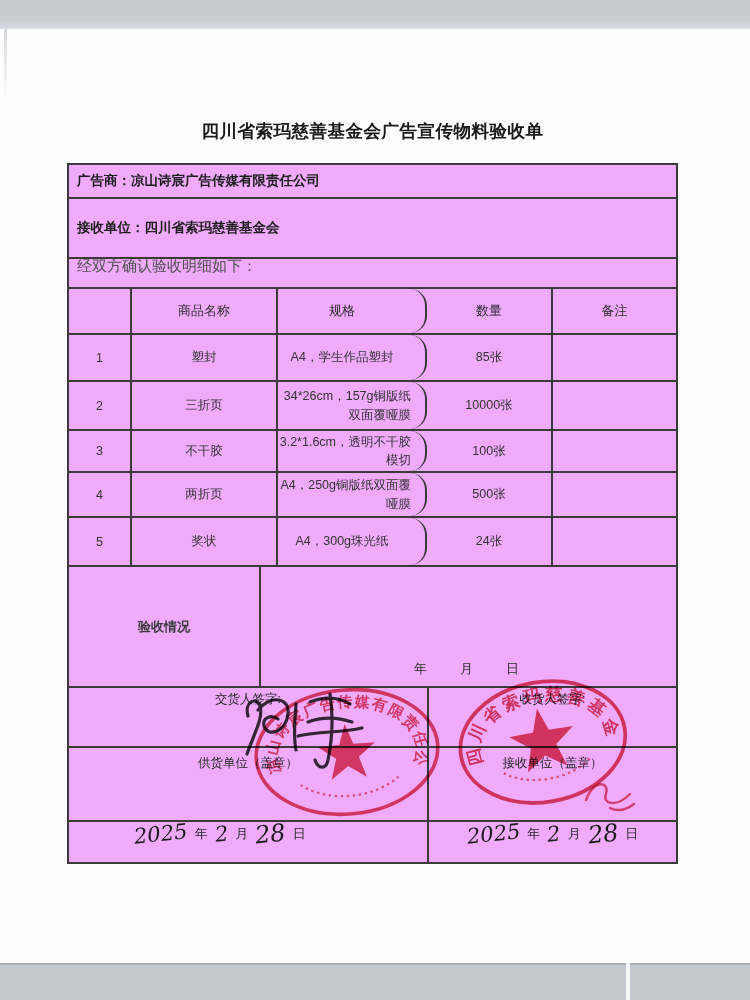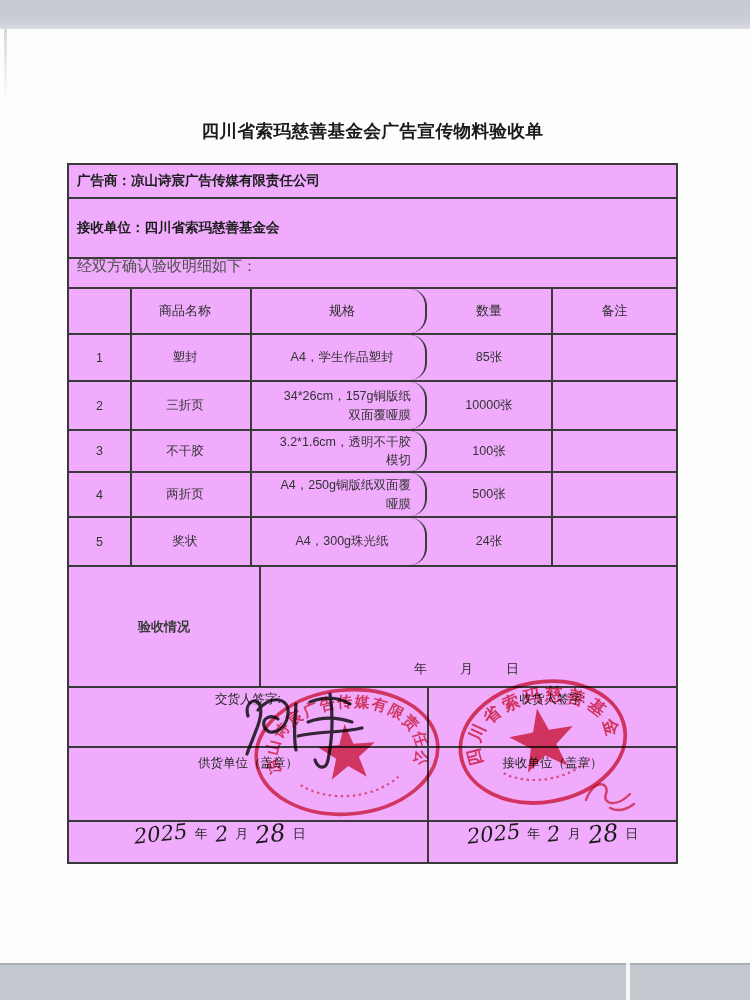--- a/index.html
+++ b/index.html
@@ -51,21 +51,21 @@
   .row-acc   {top:402px;height:121px;}
   .row-sign  {top:523px;height:60px;}
   .row-seal  {top:583px;height:74px;}
   .row-date  {top:641px;height:56px;border-bottom:none;}
   .cell{
     position:absolute;top:0;bottom:0;box-sizing:border-box;
     display:flex;align-items:center;justify-content:center;
   }
   .bd{border-right:2px solid #3a3a3a;}
   .c-no  {left:0;width:63px;}
-  .c-name{left:51px;width:132px;}
+  .c-name{left:63px;width:146px;}
   .c-spec{left:190px;width:168px;border-radius:17px;}
   .c-qty {left:358px;width:126px;}
   .c-rem {left:484px;right:0;}
   .c-accl{left:0;width:192px;font-weight:bold;}
   .c-accb{left:192px;right:0;}
   .c-lhalf{left:0;width:360px;}
   .c-rhalf{left:360px;right:0;}
   .full{left:0;right:0;justify-content:flex-start;padding-left:8px;}
   .bold-line{font-weight:bold;font-size:13.5px;color:#1c1c1c;}
   .note-line{font-size:15px;color:#4e4e4e;}

